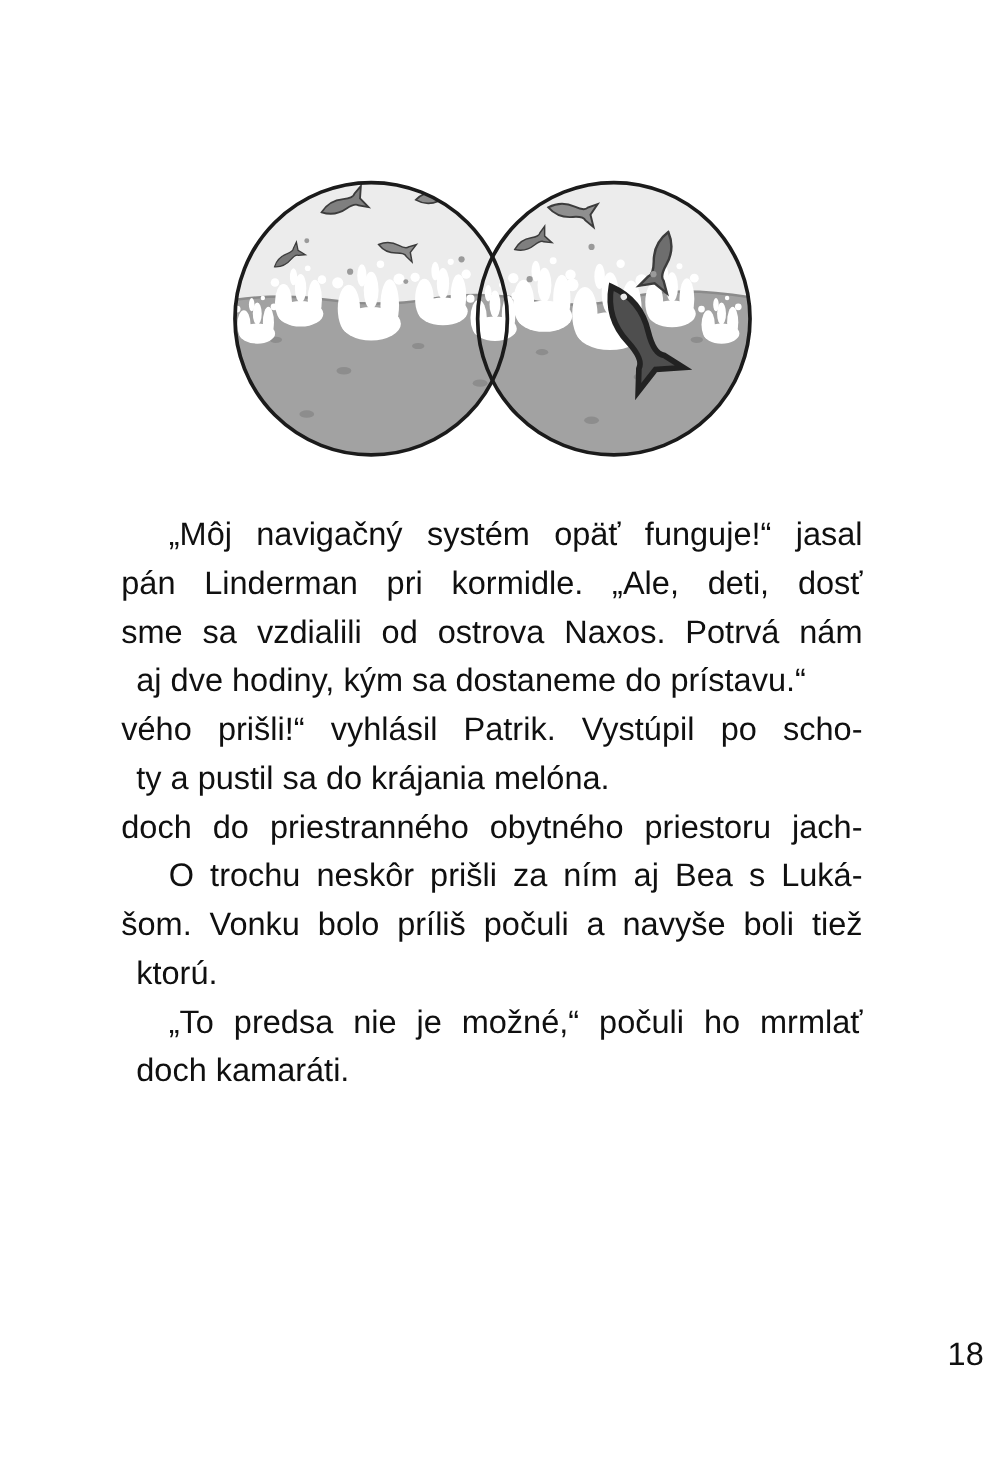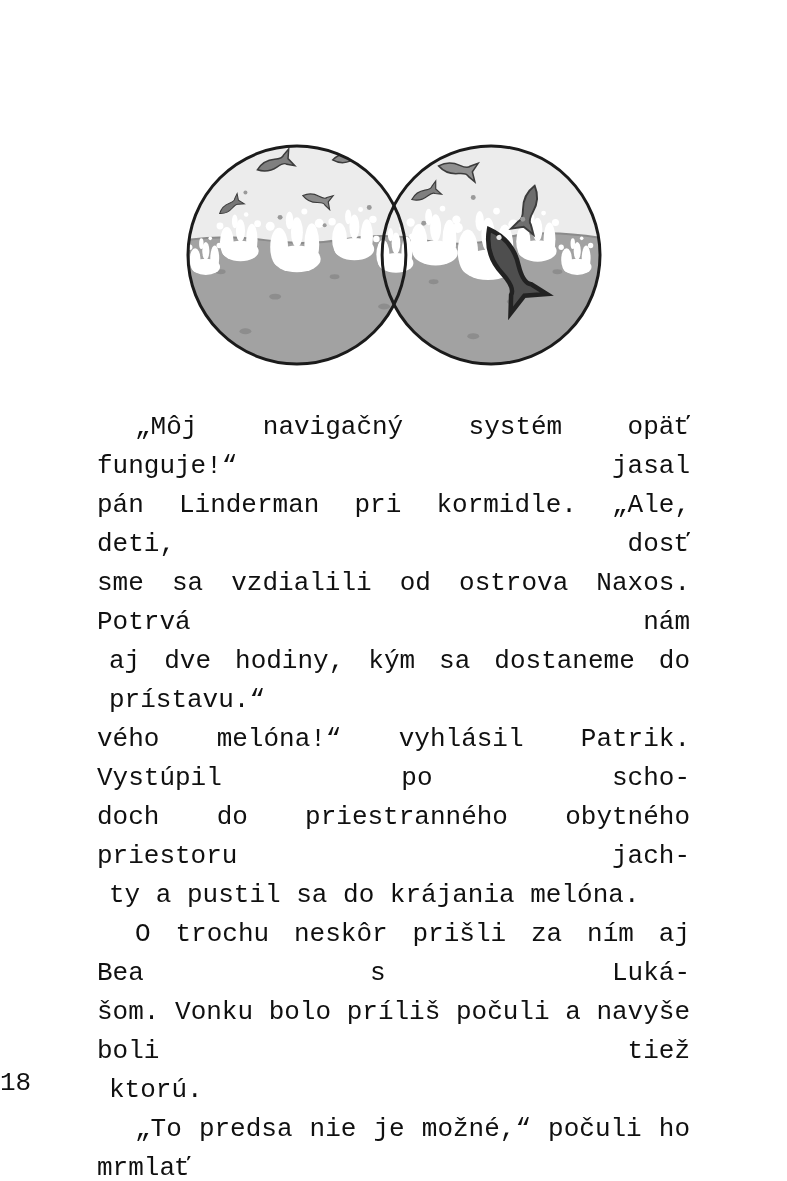--- a/index.html
+++ b/index.html
@@ -1,35 +1,35 @@
 <!DOCTYPE html>
 <html><head>
 <meta charset="utf-8">
 <style>
   html, body { margin: 0; padding: 0; background: #ffffff; }
   .page {
     width: 787px; height: 1181px; margin: 0 auto; position: relative;
     background: #ffffff; color: #101010; overflow: hidden;
-    font-family: Liberation Mono, monospace;
+    font-family: Liberation Sans, sans-serif;
   }
   .illustration {
     position: absolute; top: 138px; left: 0; width: 100%;
     display: flex; justify-content: center; margin: 0;
   }
   .text-block { position: absolute; top: 408px; left: 97px; width: 593px; }
   .paragraph { margin: 0; padding: 0; }
   .line {
     display: block; font-size: 26px; line-height: 39px;
     text-align: justify; text-align-last: justify; white-space: normal;
   }
   .line.first { text-indent: 38px; }
   .line.last { text-align-last: left; margin-left: 12px; }
   .page-number {
     position: absolute; top: 1068px; left: 0; width: 100%;
-    text-align: left; font-size: 26px;
+    text-align: right; font-size: 26px;
   }
 </style>
 </head>
 <body>
 
 <div class="page">
 
   <figure class="illustration">
     <svg width="416" height="234" viewBox="0 0 420 236" xmlns="http://www.w3.org/2000/svg">
       <defs>
@@ -111,23 +111,23 @@
   </figure>
 
   <main class="text-block">
       <p class="paragraph">
         <span class="line first">„Môj navigačný systém opäť funguje!“ jasal</span>
         <span class="line">pán Linderman pri kormidle. „Ale, deti, dosť</span>
         <span class="line">sme sa vzdialili od ostrova Naxos. Potrvá nám</span>
         <span class="line last">aj dve hodiny, kým sa dostaneme do prístavu.“</span>
       </p>
       <p class="paragraph">
-        <span class="line">vého melóna!“ vyhlásil Patrik. Vystúpil po scho-</span>
+        <span class="line">vého prišli!“ vyhlásil Patrik. Vystúpil po scho-</span>
+        <span class="line last">ty a pustil sa do krájania melóna.</span>
         <span class="line">doch do priestranného obytného priestoru jach-</span>
-        <span class="line last">ty a pustil sa do krájania melóna.</span>
       </p>
       <p class="paragraph">
         <span class="line first">O trochu neskôr prišli za ním aj Bea s Luká-</span>
         <span class="line">šom. Vonku bolo príliš počuli a navyše boli tiež</span>
         <span class="line last">ktorú.</span>
       </p>
       <p class="paragraph">
         <span class="line first">„To predsa nie je možné,“ počuli ho mrmlať</span>
         <span class="line last">doch kamaráti.</span>
       </p>

